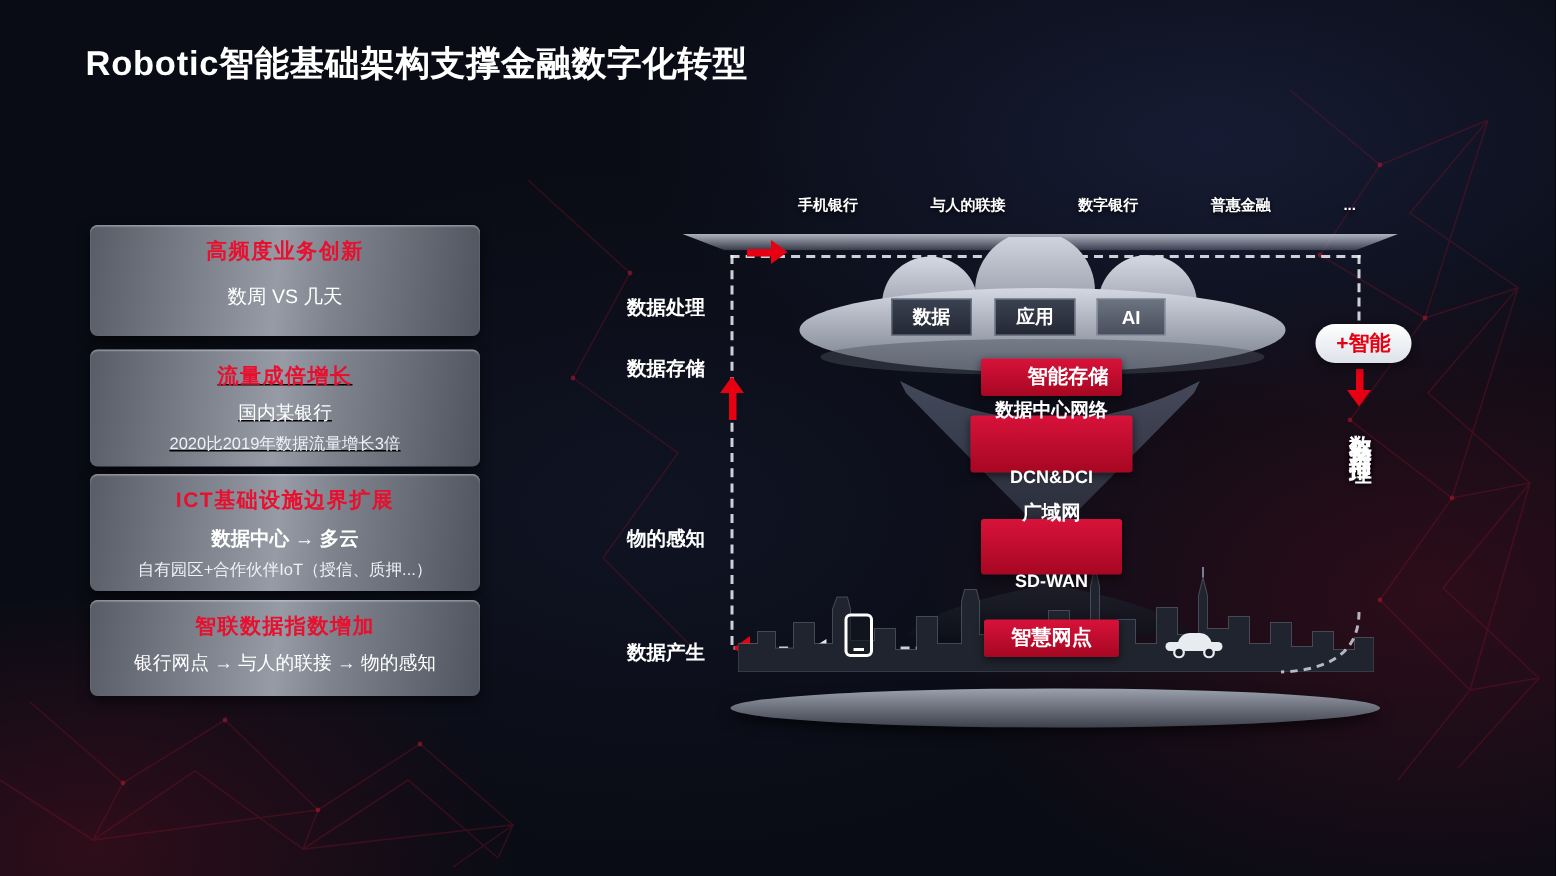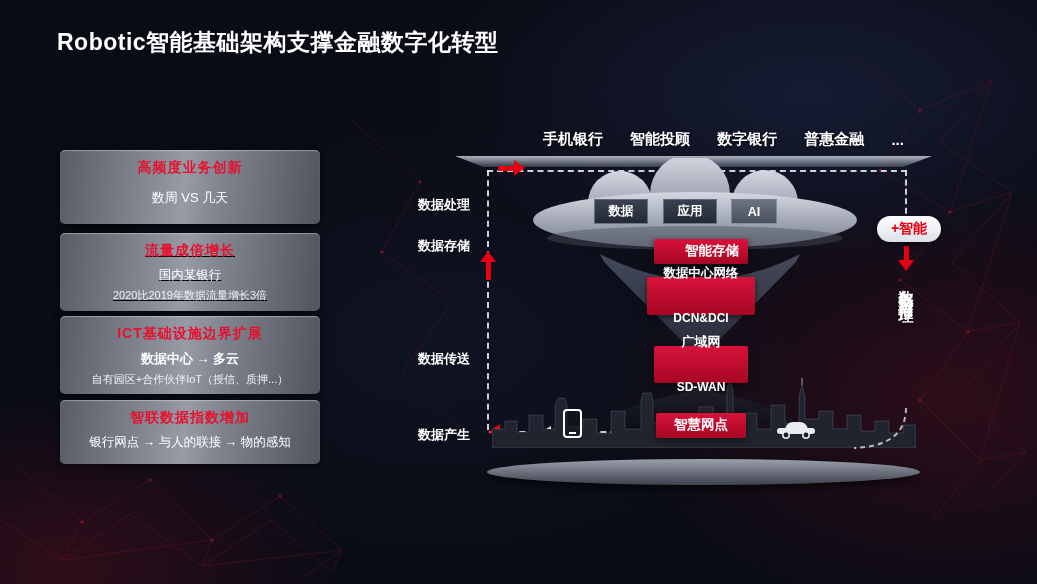--- a/index.html
+++ b/index.html
@@ -26,21 +26,21 @@
   .p1{ top:150px; height:74px; } .p2{ top:233px; height:78px;text-decoration:underline; }
   .p3{ top:316px; height:78px; } .p4{ top:400px; height:64px; }
   .panel-h{ font-size:14px; font-weight:bold; color:#e8102e; letter-spacing:1px; }
   .l-big { font-size:13px;   color:#fff;     margin-top:12px; }
   .l-med { font-size:12.5px; color:#fff;     margin-top:7px;  }
   .l-sm  { font-size:11px;   color:#eef0f4;  margin-top:4px;  }
   .l-bold{ font-size:13px;   color:#fff;     margin-top:7px; font-weight:bold; }
 
   
   .apps{ position:absolute; left:532px; top:130px; width:372px; display:flex; justify-content:space-between; align-items:center; }
-  .app{ font-size:15px; font-weight:bold; color:#fff; text-shadow:0 1px 3px rgba(0,0,0,.8);margin-left:11px; }
+  .app{ font-size:10px; font-weight:bold; color:#fff; text-shadow:0 1px 3px rgba(0,0,0,.8); }
 
   .top-platform{
     position:absolute; left:455px; top:156px; width:477px; height:11px;
     background:linear-gradient(180deg, rgba(226,231,241,.75), rgba(112,120,138,.40));
     clip-path:polygon(0 0,100% 0,94% 100%,6% 100%);
   }
 
   
   .dash{ position:absolute; border-color:rgba(240,243,248,.85); }
   .dash-v-left  { left:487px; top:170px; height:260px; width:0; border-left:2px dashed rgba(240,243,248,.85); }
@@ -161,21 +161,21 @@
     <div class="l-bold">数据中心  →  多云</div>
     <div class="l-sm">自有园区+合作伙伴IoT（授信、质押...）</div>
   </div>
   <div class="panel p4">
     <div class="panel-h">智联数据指数增加</div>
     <div class="l-med">银行网点 → 与人的联接 → 物的感知</div>
   </div>
 
   <div class="apps">
     <span class="app">手机银行</span>
-    <span class="app">智能投顾</span>
+    <span class="app">与人的联接</span>
     <span class="app">数字银行</span>
     <span class="app">普惠金融</span>
     <span class="app">...</span>
   </div>
   <div class="top-platform"></div>
 
   <div class="dash dash-v-left"></div>
   <div class="dash dash-h-top"></div>
   <div class="dash dash-v-right"></div>
   <div class="dash dash-h-bottom"></div>
@@ -186,21 +186,21 @@
     <div class="hd-up"></div>
   <div class="shaft sh-right"></div>
     <div class="hd-down"></div>
   <div class="shaft sh-bottom"></div>
     <div class="hd-left"></div>
   <div class="chev" style="left:543px; top:426px;"></div>
   <div class="chev" style="left:612px; top:426px;"></div>
 
   <div class="stage st1">数据处理</div>
   <div class="stage st2">数据存储</div>
-  <div class="stage st3">数据传送</div>
+  <div class="stage st3">物的感知</div>
   <div class="stage st4">数据产生</div>
 
   <svg class="cloud-svg" width="340" height="95">
     <defs>
       <linearGradient id="cg" x1="0" y1="0" x2="0" y2="1">
         <stop offset="0" stop-color="#d3d8e2"></stop>
           <stop offset="1" stop-color="#747a88"></stop>
       </linearGradient>
     </defs>
     <circle cx="95" cy="45" r="32" fill="url(#cg)"></circle>

